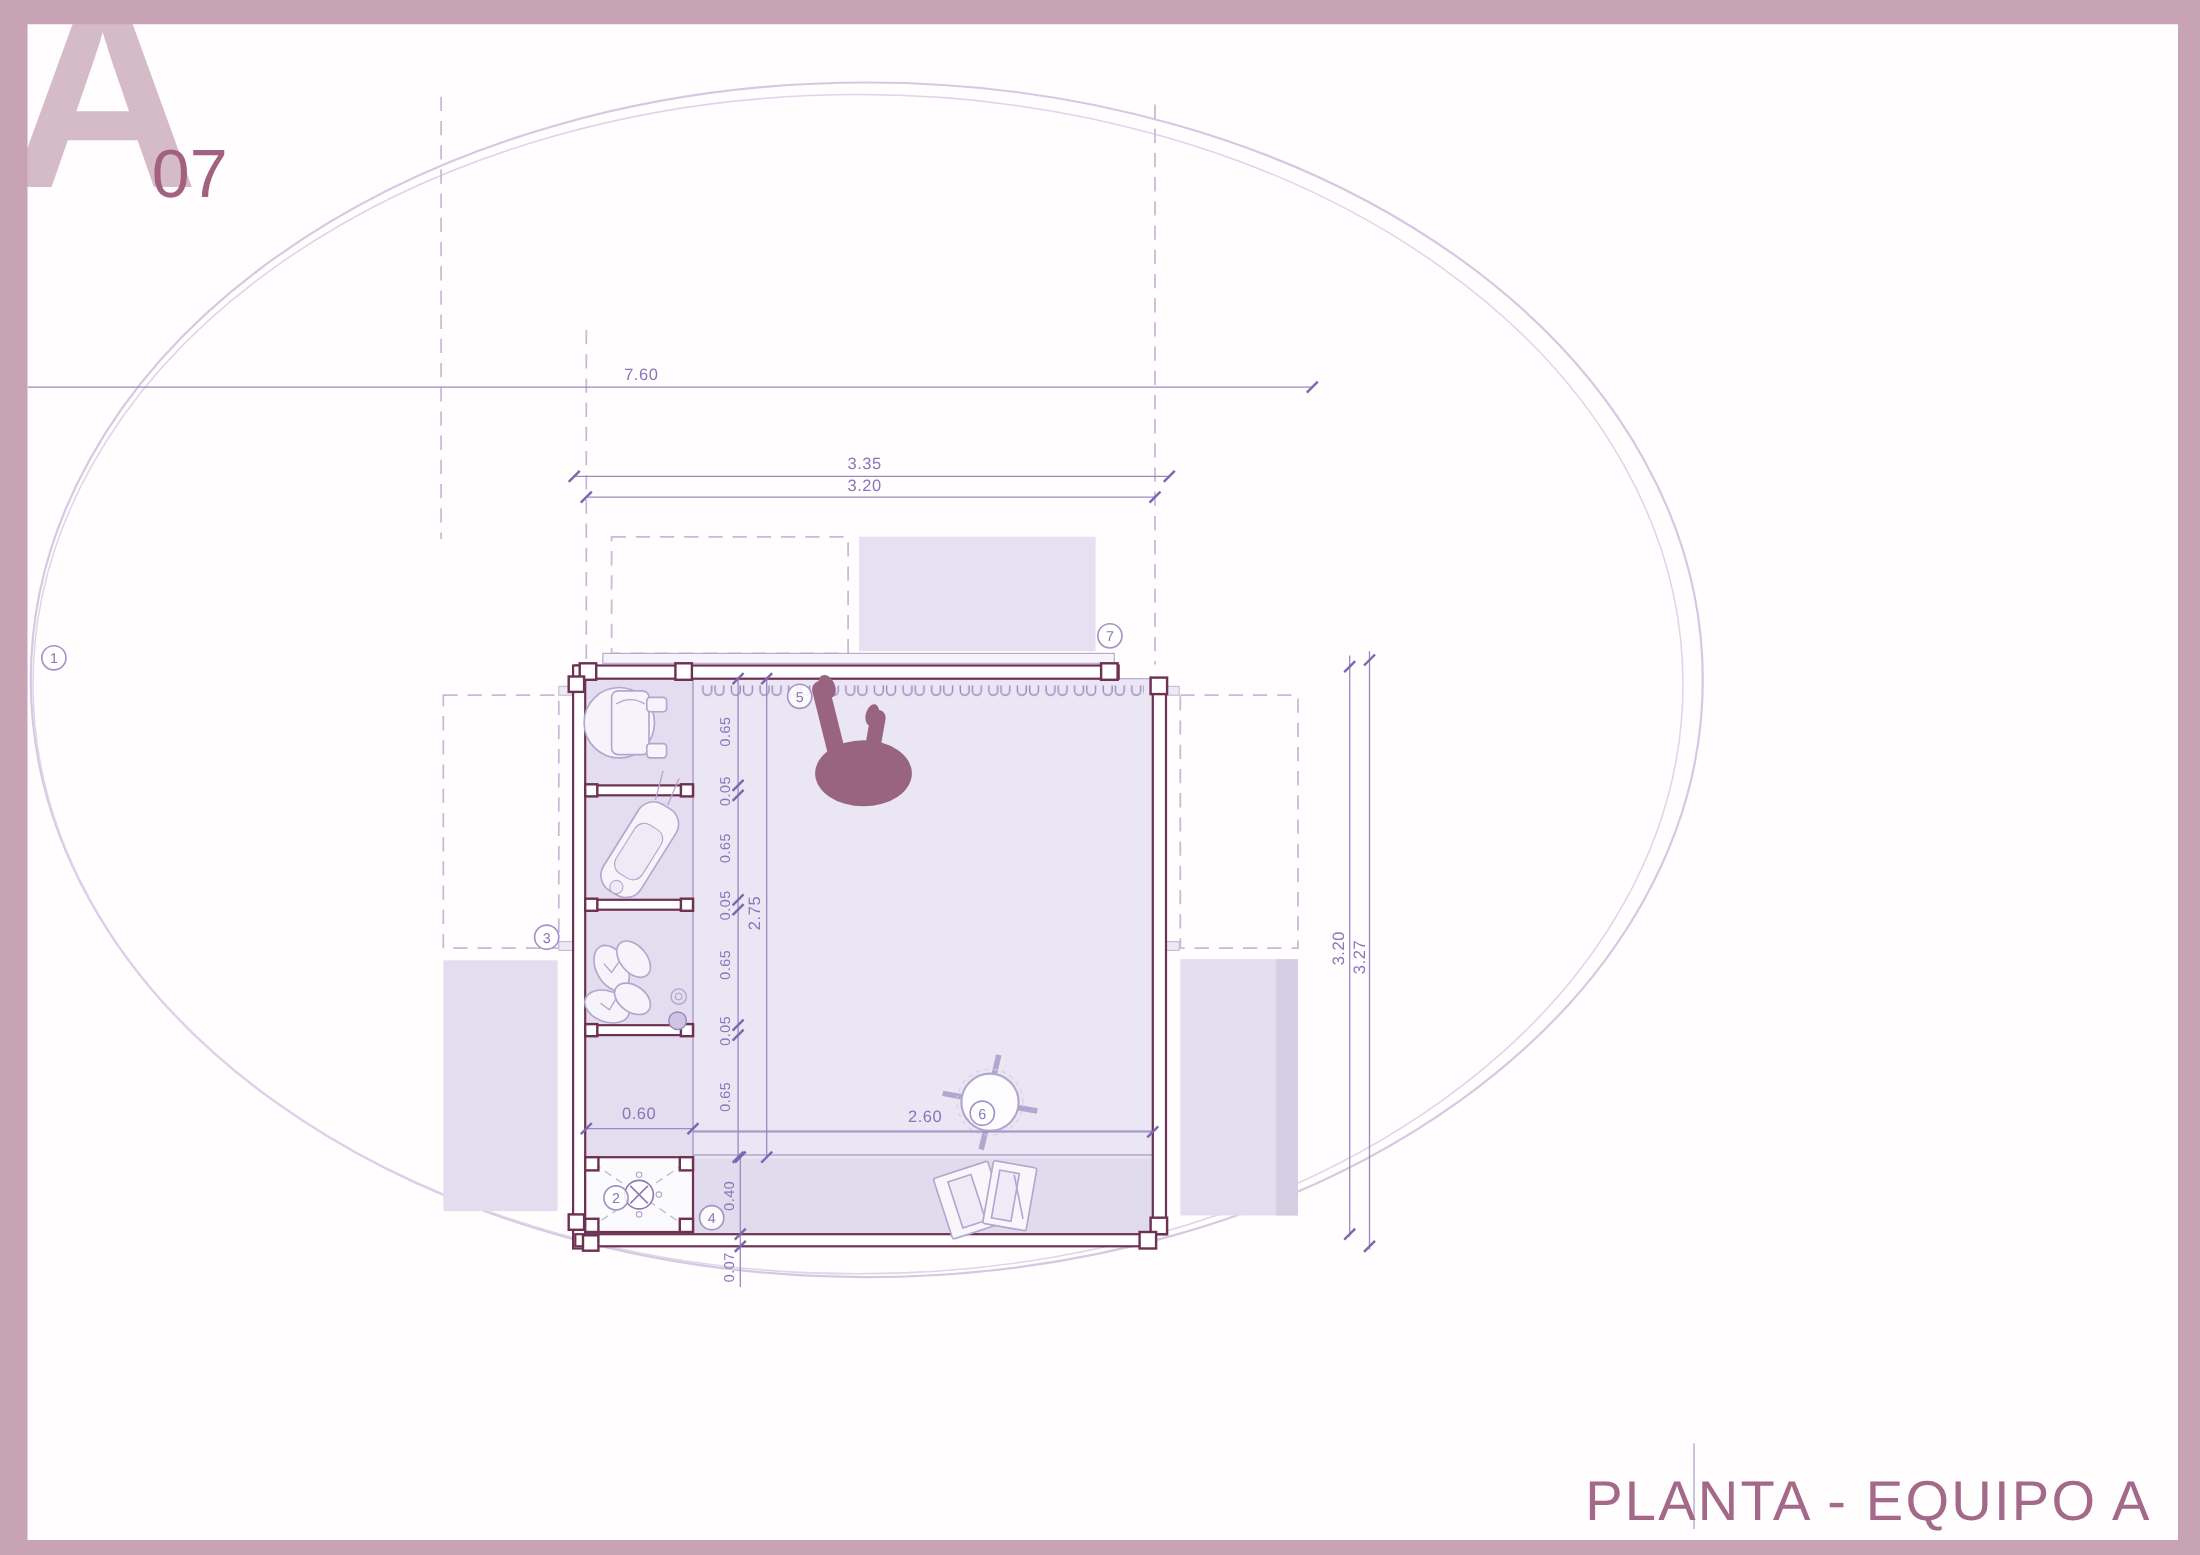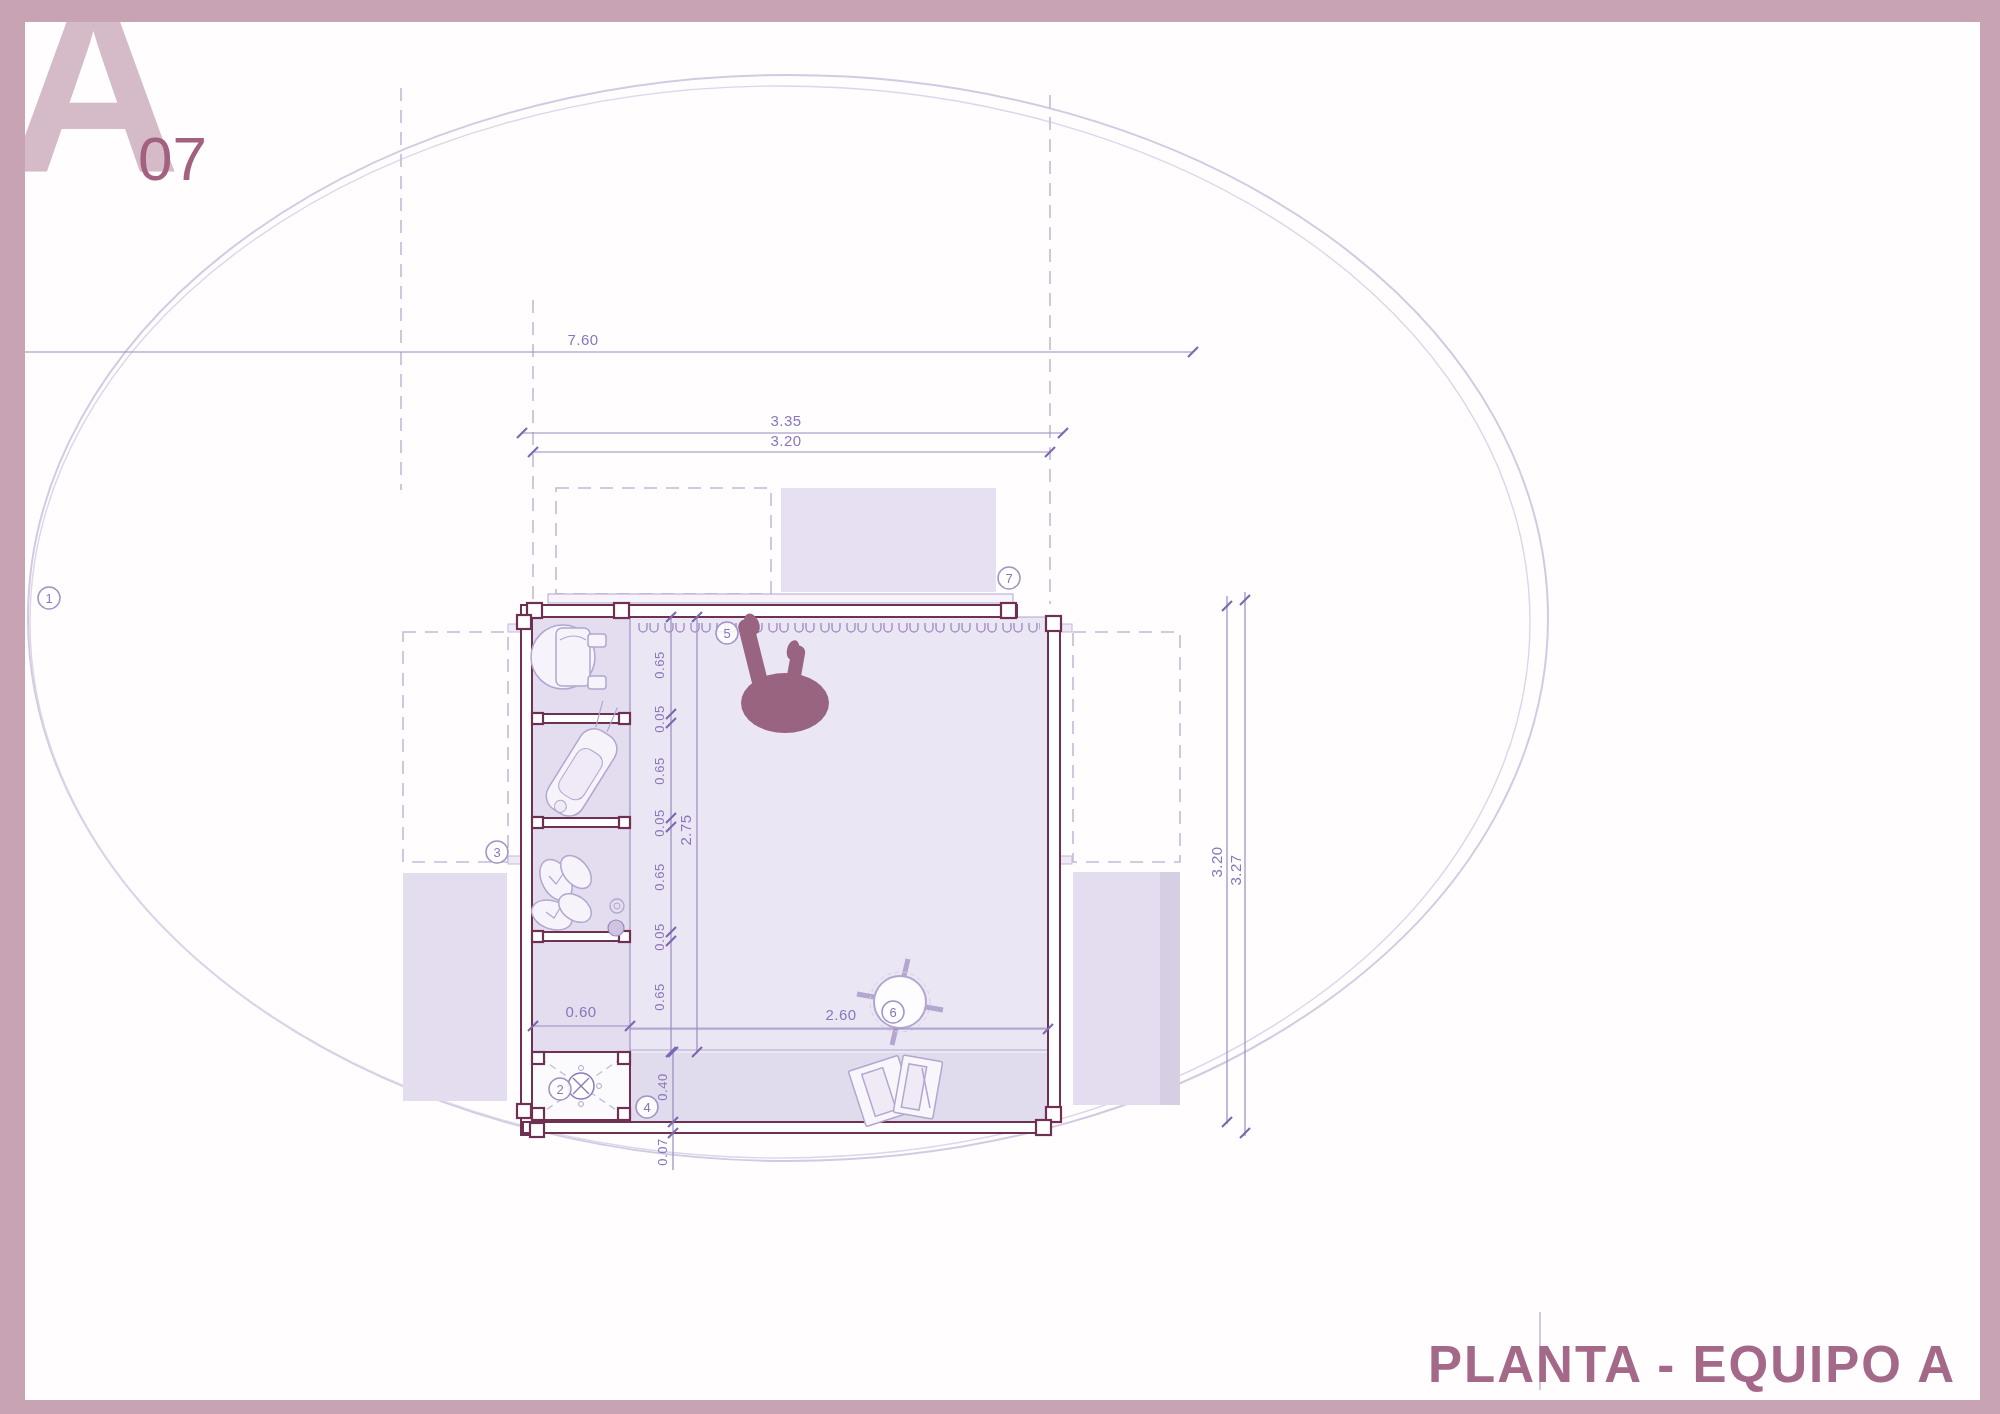--- a/index.html
+++ b/index.html
@@ -6,21 +6,21 @@
   body{width:2000px;height:1414px;font-family:"Liberation Sans",sans-serif;}
   .stage{position:relative;width:2000px;height:1414px;background:#fffdfe;overflow:hidden;}
   .frame{position:absolute;inset:0;border-style:solid;border-color:#c8a3b4;
          border-width:22px 20px 14px 25px;pointer-events:none;z-index:30;}
   .drawing{position:absolute;left:0;top:0;z-index:5;}
   .logo{position:absolute;left:6px;top:-34px;z-index:20;line-height:1;}
   .logo-a{font-size:242px;font-weight:700;color:#d5bbc8;letter-spacing:-6px;
           font-family:"Liberation Sans",sans-serif;}
   .logo-num{position:absolute;left:132px;top:162px;font-size:62px;font-weight:400;color:#a36180;}
   .sheet-title{position:absolute;right:44px;bottom:20px;z-index:20;
-         font-size:51px;font-weight:700;color:#a46989;letter-spacing:2px;}
+         font-size:51px;font-weight:400;color:#a46989;letter-spacing:2px;}
   
   .dimline{stroke:#9b8ac0;stroke-width:1.2;fill:none;}
   .tick{stroke:#7d68b0;stroke-width:2.2;}
   .dimtext{fill:#8a76b8;font-size:15px;letter-spacing:.5px;}
   .dimtext-s{fill:#8a76b8;font-size:13px;letter-spacing:.5px;}
   .dash{stroke:#c5bad8;stroke-width:1.6;fill:none;stroke-dasharray:13 9;}
   .wall{fill:#ffffff;stroke:#6e3152;stroke-width:2;}
   .post{fill:#ffffff;stroke:#6e3152;stroke-width:2.2;}
   .thin{stroke:#b3a6cf;stroke-width:1.2;fill:none;}
   .furn{stroke:#b3a6cf;stroke-width:1.5;fill:#f6f3fa;}

